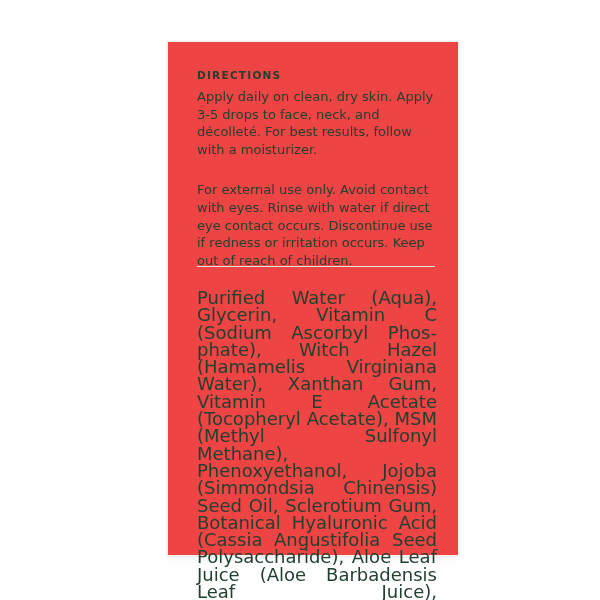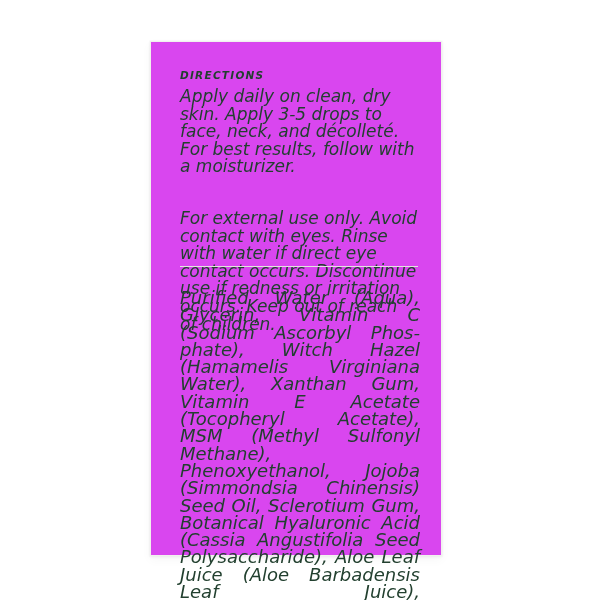--- a/index.html
+++ b/index.html
@@ -18,61 +18,60 @@
   .stage {
     position: relative;
     width: 600px;
     height: 600px;
     background: #ffffff;
   }
 
   
   .label-card {
     position: absolute;
-    left: 150px;
+    left: 167px;
     top: 41px;
     width: 292px;
     height: 515px;
-    background: #d946ef;
+    background: #ef4444;
     box-sizing: border-box;
     border: 1px solid #f1f1ee;
     box-shadow: 0 0 0 1px rgba(0,0,0,0.012),
                 0 1px 3px rgba(0,0,0,0.055),
                 0 4px 10px rgba(0,0,0,0.035);
-    font-style: italic;
   }
 
   .card-inner {
     position: absolute;
     left: 29px;
     top: 26px;
     width: 238px;
   }
 
   .section-heading {
     font-size: 10.5px;
     font-weight: 700;
     letter-spacing: 1.25px;
     color: #22402f;
     margin: 0 0 6px 0;
     line-height: 14px;
     text-transform: uppercase;
   }
 
   .body-text {
-    font-size: 17px;
+    font-size: 13px;
     line-height: 17.6px;
     color: #22402f;
     margin: 0;
     font-weight: 400;
     text-align: left;
   }
 
   .body-text + .body-text {
-    margin-top: 34px;
+    margin-top: 23px;
   }
 
   .directions-block {
     margin-bottom: 0;
   }
 
   .divider {
     position: absolute;
     left: 29px;
     top: 224px;

